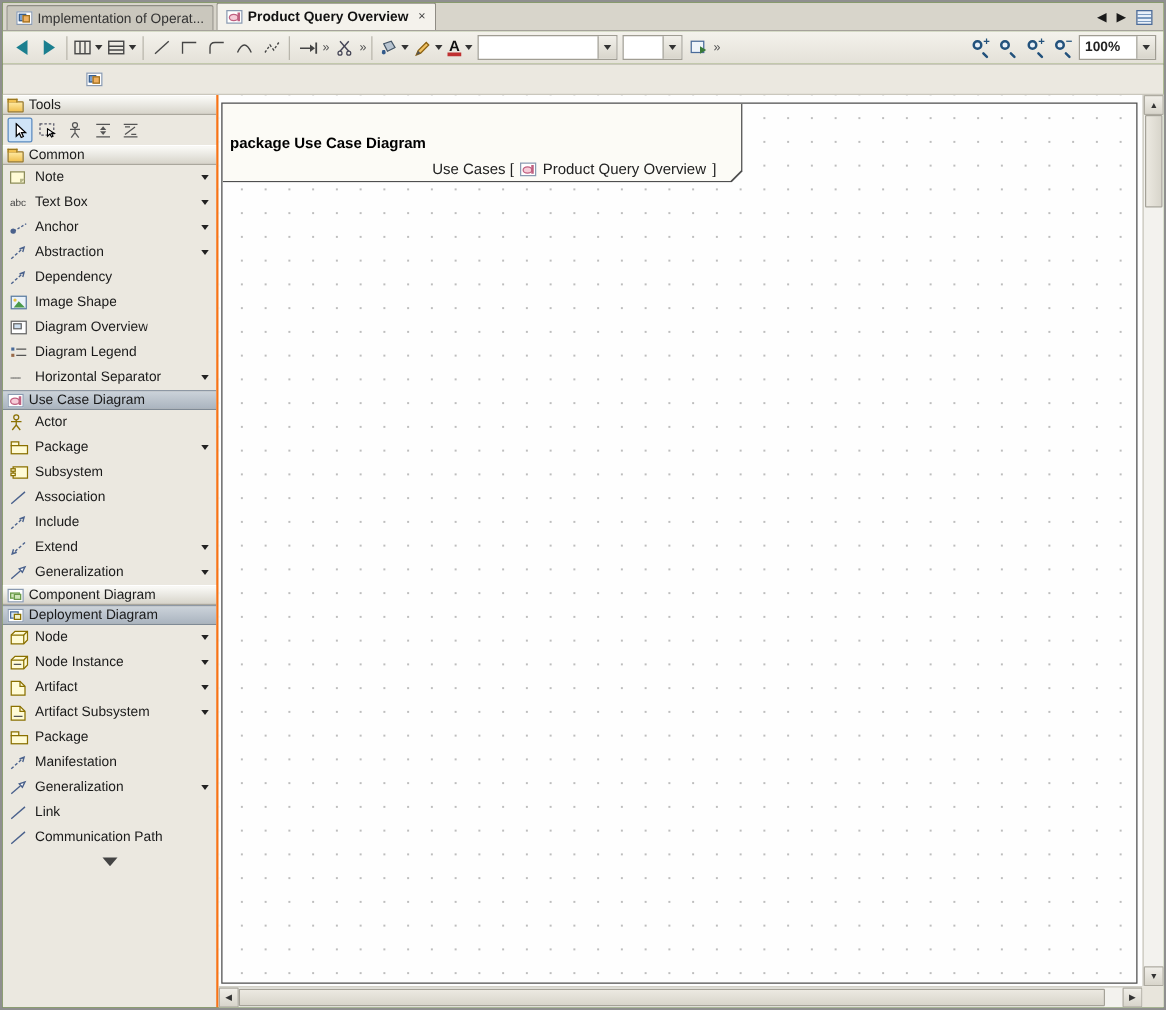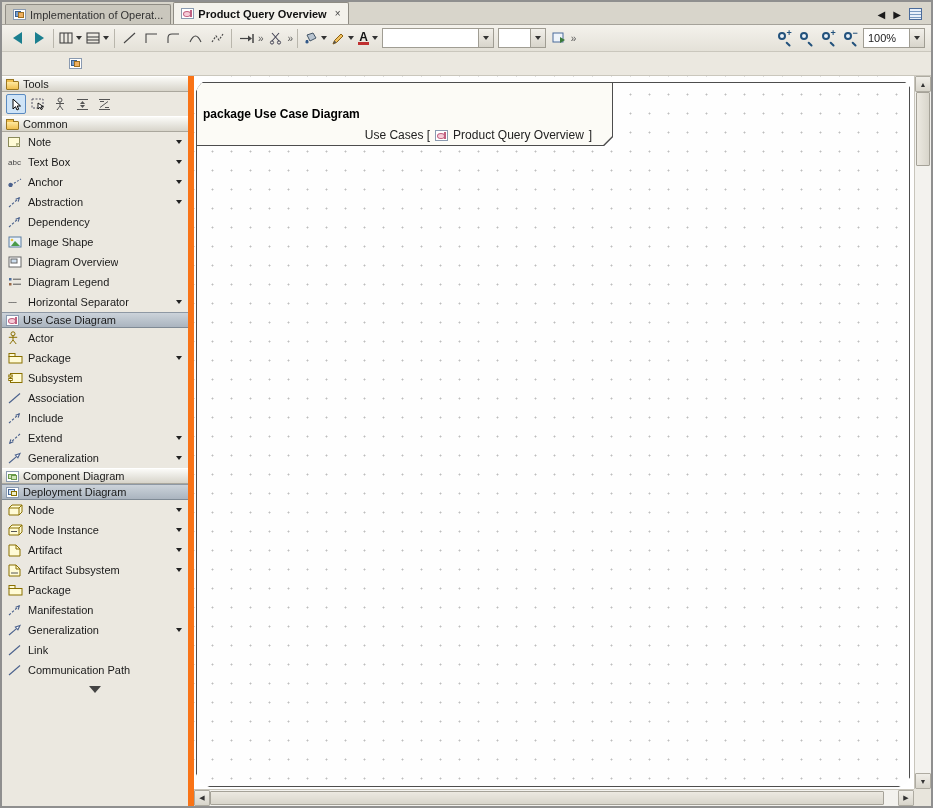--- a/index.html
+++ b/index.html
@@ -30,32 +30,32 @@
   .toolbar { height:27px; display:flex; align-items:center; padding:2px 4px; background:linear-gradient(#f4f2ec,#e4e1d8); border-bottom:1px solid #cac7bd; }
   .toolbar2 { height:24px; display:flex; align-items:center; padding:1px 4px; background:#ebe8e0; border-bottom:1px solid #cac7bd; }
   .tbtn { height:22px; min-width:22px; padding:0 2px; display:flex; align-items:center; justify-content:center; border-radius:2px; flex:none; }
   .sep { width:1px; height:19px; background:#b9b6ac; margin:0 3px; flex:none; }
   .ovf { font-size:10px; color:#555; margin:0 1px; flex:none; }
   .dd { width:0; height:0; border-left:3px solid transparent; border-right:3px solid transparent; border-top:4px solid #333; margin-left:3px; flex:none; }
   .tri-left { width:0; height:0; border-top:6px solid transparent; border-bottom:6px solid transparent; border-right:9px solid #1b7f8f; }
   .tri-right { width:0; height:0; border-top:6px solid transparent; border-bottom:6px solid transparent; border-left:9px solid #1b7f8f; }
   .fontA { font-weight:bold; font-size:12px; color:#111; line-height:10px; border-bottom:3px solid #c03030; padding:0 1px; }
   .combo { display:flex; align-items:center; height:20px; border:1px solid #a09d93; background:#fff; margin:0 2px; flex:none; }
-  .cval { flex:1; padding:0 4px; color:#222; overflow:hidden; white-space:nowrap; }
+  .cval { flex:1; padding:0 4px; color:#222; overflow:hidden; white-space:nowrap;font-weight:bold; }
   .cbtn { width:15px; align-self:stretch; background:linear-gradient(#f2f0ea,#d8d5cb); border-left:1px solid #a09d93; display:flex; align-items:center; justify-content:center; }
   .cbtn .dd { margin:0; }
   .magwrap { position:relative; width:15px; height:15px; }
   .magc { position:absolute; left:1px; top:1px; width:8px; height:8px; border:2px solid #23527c; border-radius:50%; background:#eaf1f8; }
   .magh { position:absolute; width:6px; height:2px; background:#23527c; left:9px; top:10px; transform:rotate(45deg); transform-origin:left center; border-radius:1px; }
   .mags { position:absolute; left:10px; top:-3px; font-size:9px; font-weight:bold; color:#23527c; }
   .zoomgroup { margin-left:auto; display:flex; align-items:center; }
 
   
   .main { display:flex; height:730px; }
-  .palette { width:192px; border-right:6px solid #f97316; background:#ebe8e0; overflow:hidden; flex:none; }
+  .palette { width:173px; border-right:2px solid #f97316; background:#ebe8e0; overflow:hidden; flex:none; }
   .phead { height:16px; display:flex; align-items:center; gap:4px; padding:0 4px; background:linear-gradient(#fbfbf8,#d7d4ca); border-top:1px solid #fff; border-bottom:1px solid #aaa79d; color:#1a1a1a; white-space:nowrap; }
   .phead.selected { background:linear-gradient(#ccd3da,#aab4bf); border-top:1px solid #8e98a4; border-bottom:1px solid #7f8a95; }
   .ic-folder { width:13px; height:9px; background:linear-gradient(#ffe9a0,#f0c050); border:1px solid #997722; border-radius:1px; position:relative; margin-top:2px; flex:none; }
   .ic-folder::before { content:""; position:absolute; top:-3px; left:-1px; width:6px; height:2px; background:#f0c050; border:1px solid #997722; border-bottom:none; }
   .toolsrow { height:24px; display:flex; align-items:center; gap:2px; padding:0 4px; }
   .ttool { width:20px; height:20px; display:flex; align-items:center; justify-content:center; border:1px solid transparent; border-radius:2px; }
   .ttool.selected { background:#cfe4f7; border:1px solid #5a8ac0; }
   .prow { height:20px; display:flex; align-items:center; padding:0 4px 0 6px; white-space:nowrap; }
   .pic { width:20px; display:flex; align-items:center; justify-content:flex-start; flex:none; }
   .plabel { color:#1a1a1a; overflow:hidden; }
@@ -65,21 +65,21 @@
   .ic-note { width:12px; height:10px; background:#fffbd6; border:1px solid #8a8a5a; position:relative; }
   .ic-note::after { content:""; position:absolute; right:-1px; bottom:-1px; width:0; height:0; border-style:solid; border-width:4px 4px 0 0; border-color:#b8b88a transparent transparent transparent; }
   .ic-abc { font-size:8px; color:#444; letter-spacing:0; }
   .ic-dashes { font-size:9px; color:#555; letter-spacing:-1px; }
   .psvg * { stroke:#4a618c; stroke-width:1.1; fill:none; }
   .gsvg * { stroke:#454545; stroke-width:1.1; fill:none; }
 
   
   .canvas-area { flex:1; position:relative; background:#fff; }
   .canvas { position:absolute; left:0; top:0; right:17px; bottom:17px; background-color:#fefefe;
-    background-image:radial-gradient(circle,#bdbdbd 0.9px,rgba(0,0,0,0) 1.1px); background-size:19px 19px; background-position:9px 9px; overflow:hidden;border-radius:25px; }
+    background-image:radial-gradient(circle,#bdbdbd 0.9px,rgba(0,0,0,0) 1.1px); background-size:19px 19px; background-position:9px 9px; overflow:hidden; }
   .frame { position:absolute; left:2px; top:6px; right:4px; bottom:2px; border:1px solid #4d4d4d; }
   .fh-outer { position:absolute; top:0; left:0; background:#4d4d4d; padding:0 1px 1px 0; clip-path:polygon(0 0,100% 0,100% calc(100% - 9px),calc(100% - 9px) 100%,0 100%); }
   .fh { background:#fcfbf6; display:flex; align-items:center; gap:5px; font-size:12px; padding:2px 20px 3px 6px; white-space:nowrap; clip-path:polygon(0 0,100% 0,100% calc(100% - 9px),calc(100% - 9px) 100%,0 100%); }
   .fh b { font-weight:bold; color:#000; }
   .fh span { color:#222;margin-top:43px; }
 
   
   .vscroll { position:absolute; right:0; top:0; bottom:17px; width:17px; background:#f3f2ee; border-left:1px solid #c8c5bb; display:flex; flex-direction:column; }
   .hscroll { position:absolute; left:0; right:17px; bottom:0; height:17px; background:#f3f2ee; border-top:1px solid #c8c5bb; display:flex; }
   .sbtn { width:16px; height:16px; flex:none; display:flex; align-items:center; justify-content:center; font-size:7px; color:#333; background:linear-gradient(#f0eee8,#d8d5cb); border:1px solid #aeaba1; border-radius:1px; }

